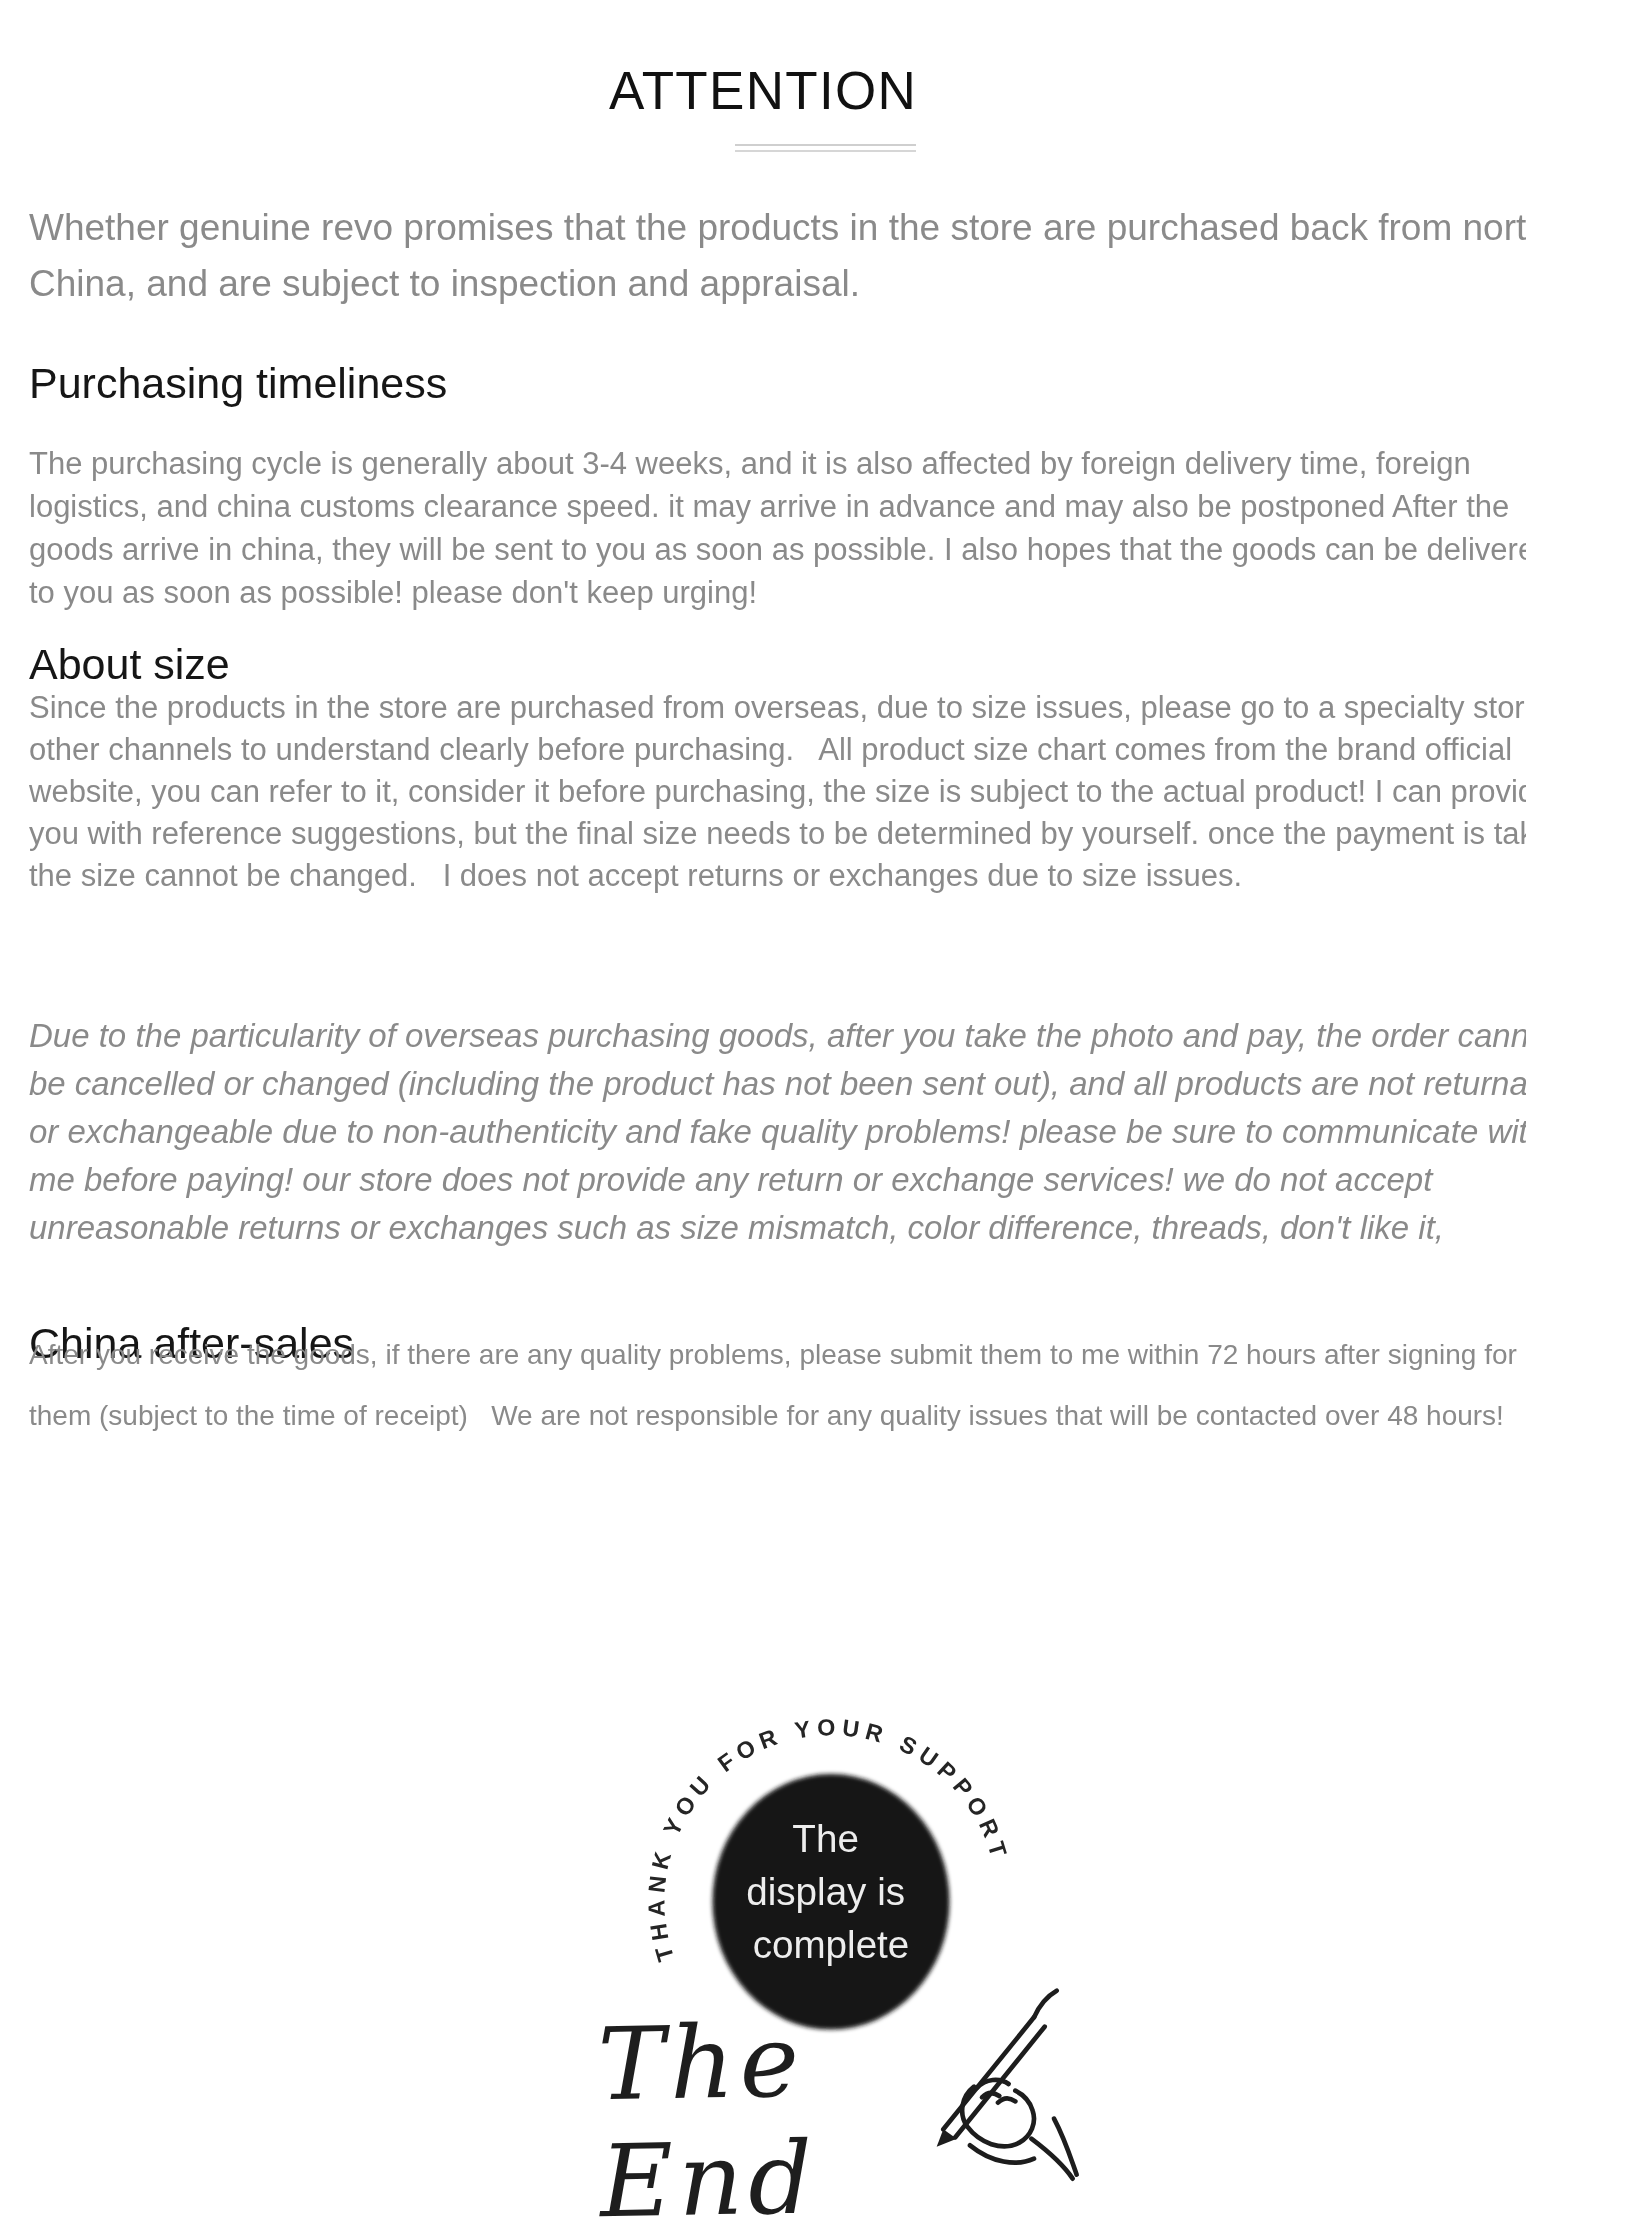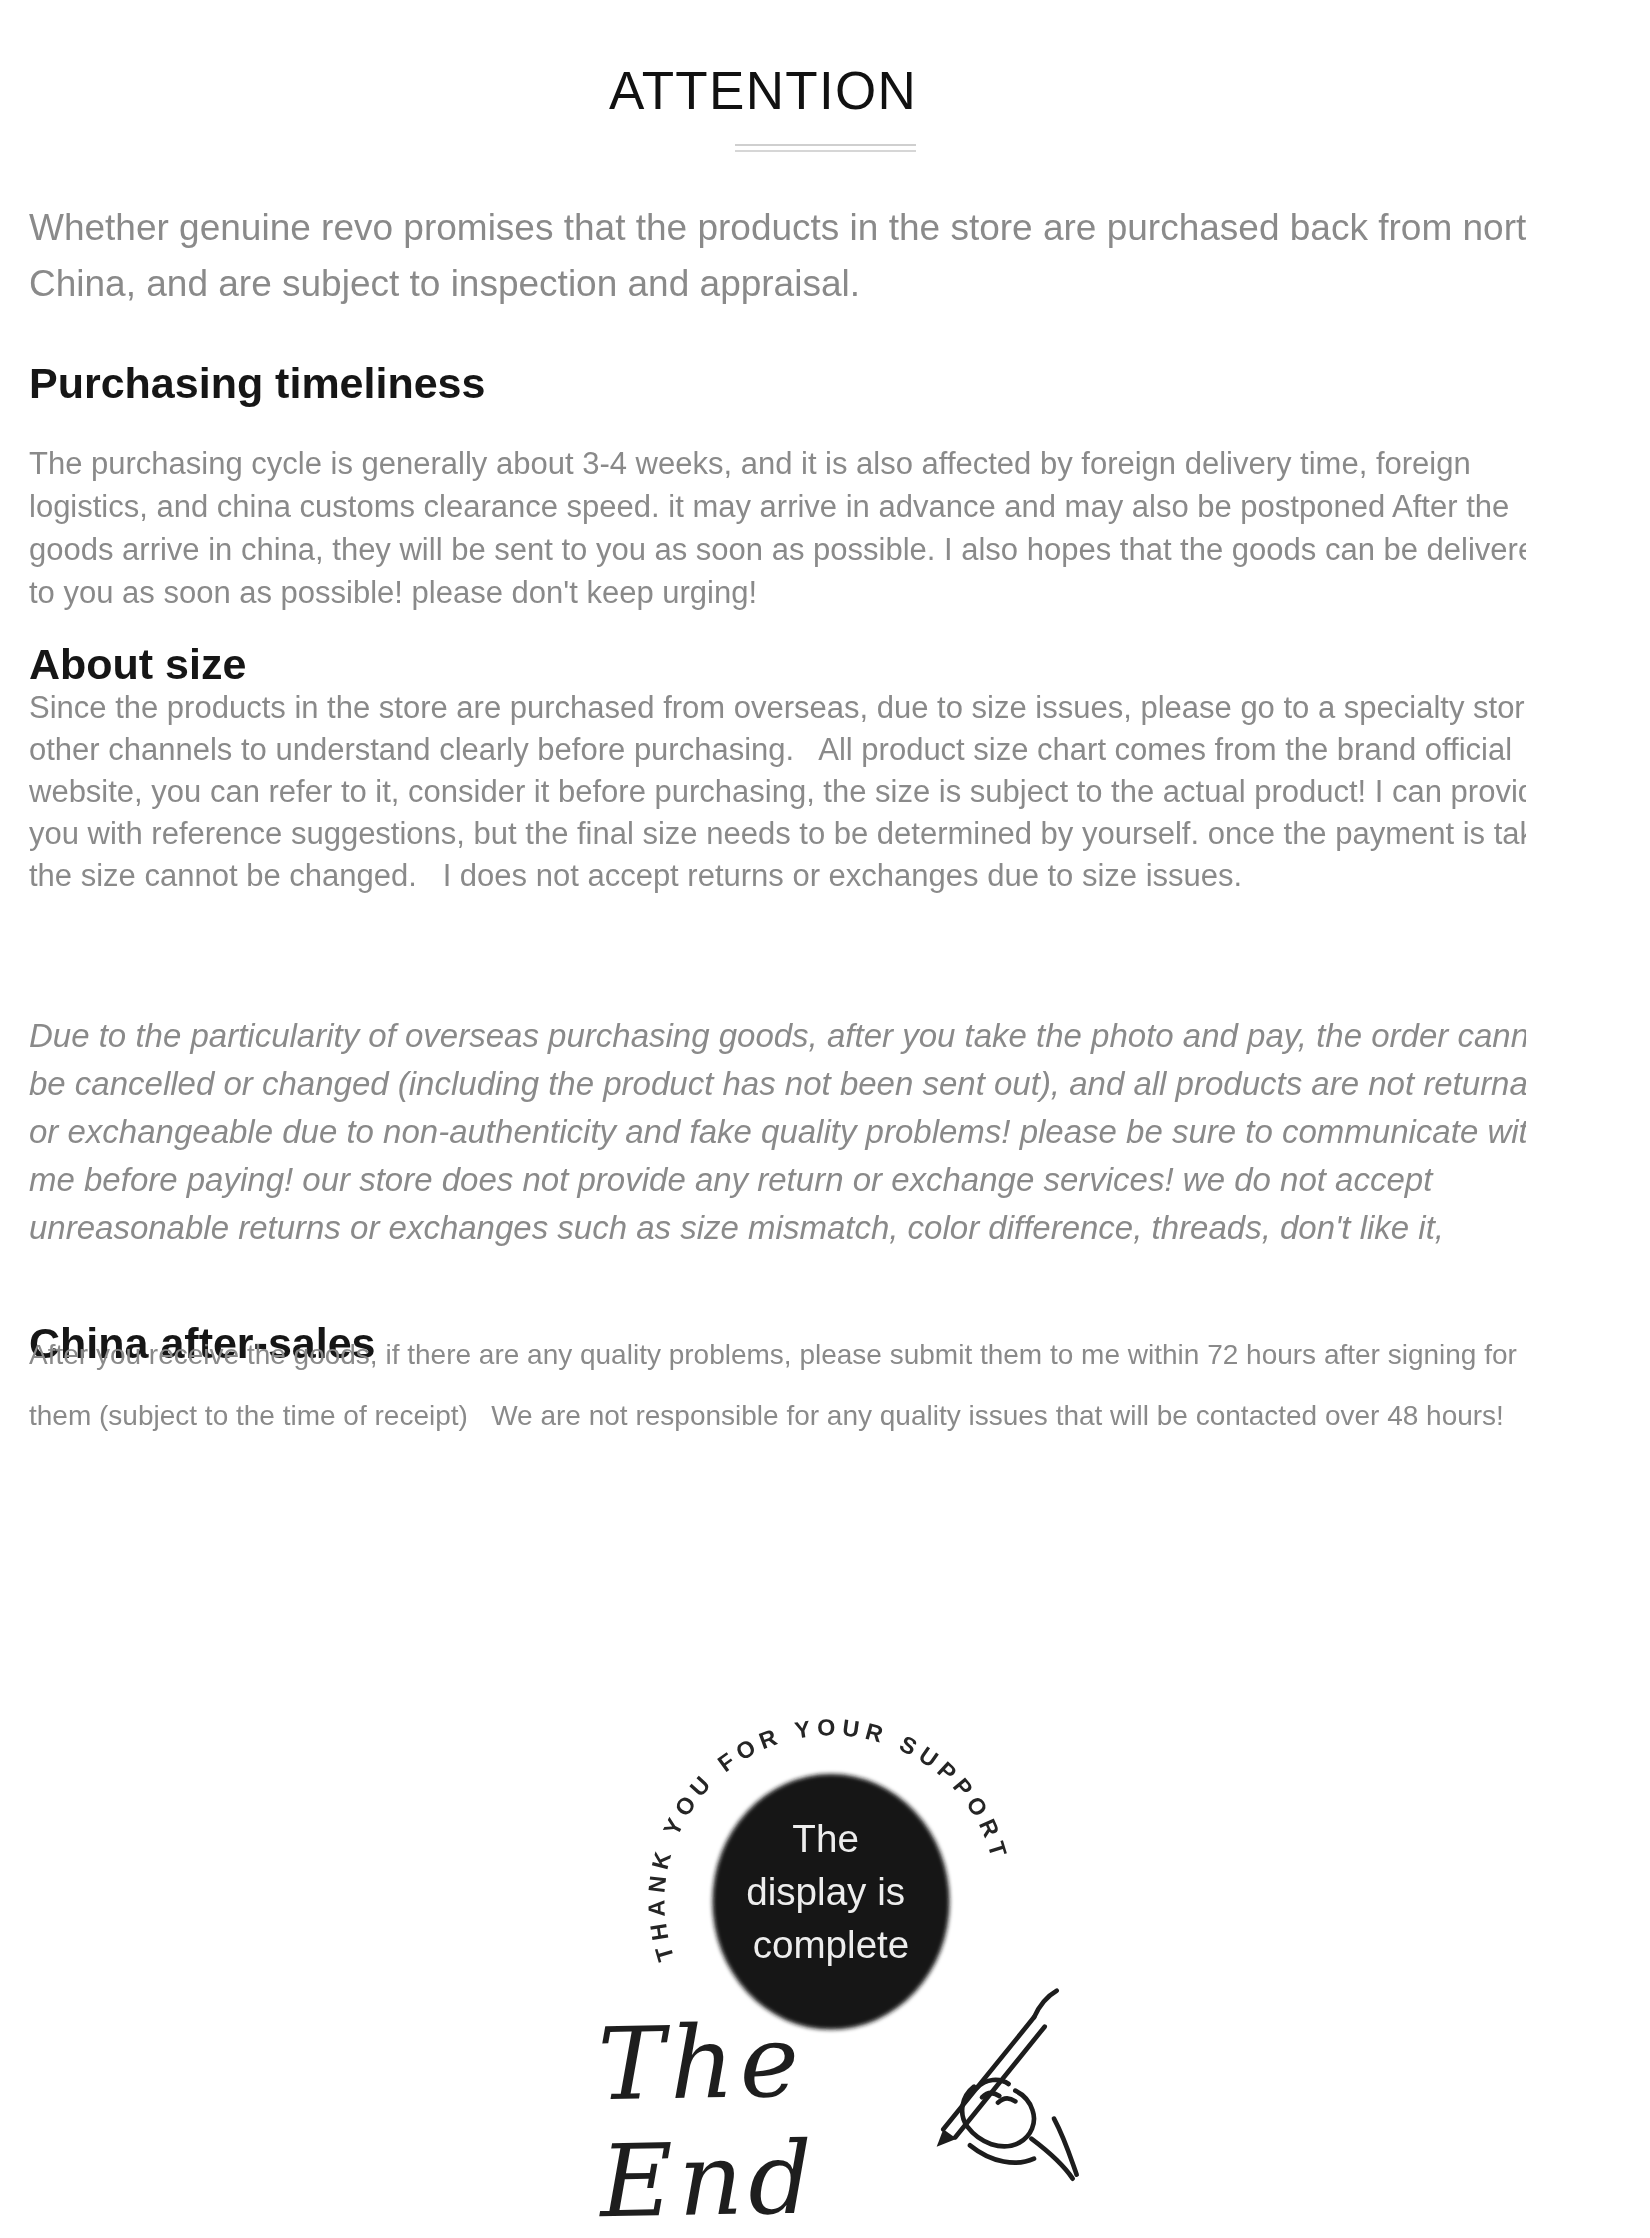--- a/index.html
+++ b/index.html
@@ -35,21 +35,21 @@
     line-height:56px;
     color:#8a8a8a;
     white-space:pre-wrap;
     margin:0;
   }
   .sec-h{
     position:absolute;
     left:29px;
     margin:0;
     font-size:43px;
-    font-weight:700;
+    font-weight:400;
     color:#161616;
   }
   .sec-b{
     position:absolute;
     left:29px;
     width:1551px;
     margin:0;
     color:#8a8a8a;
     white-space:pre-wrap;
   }

